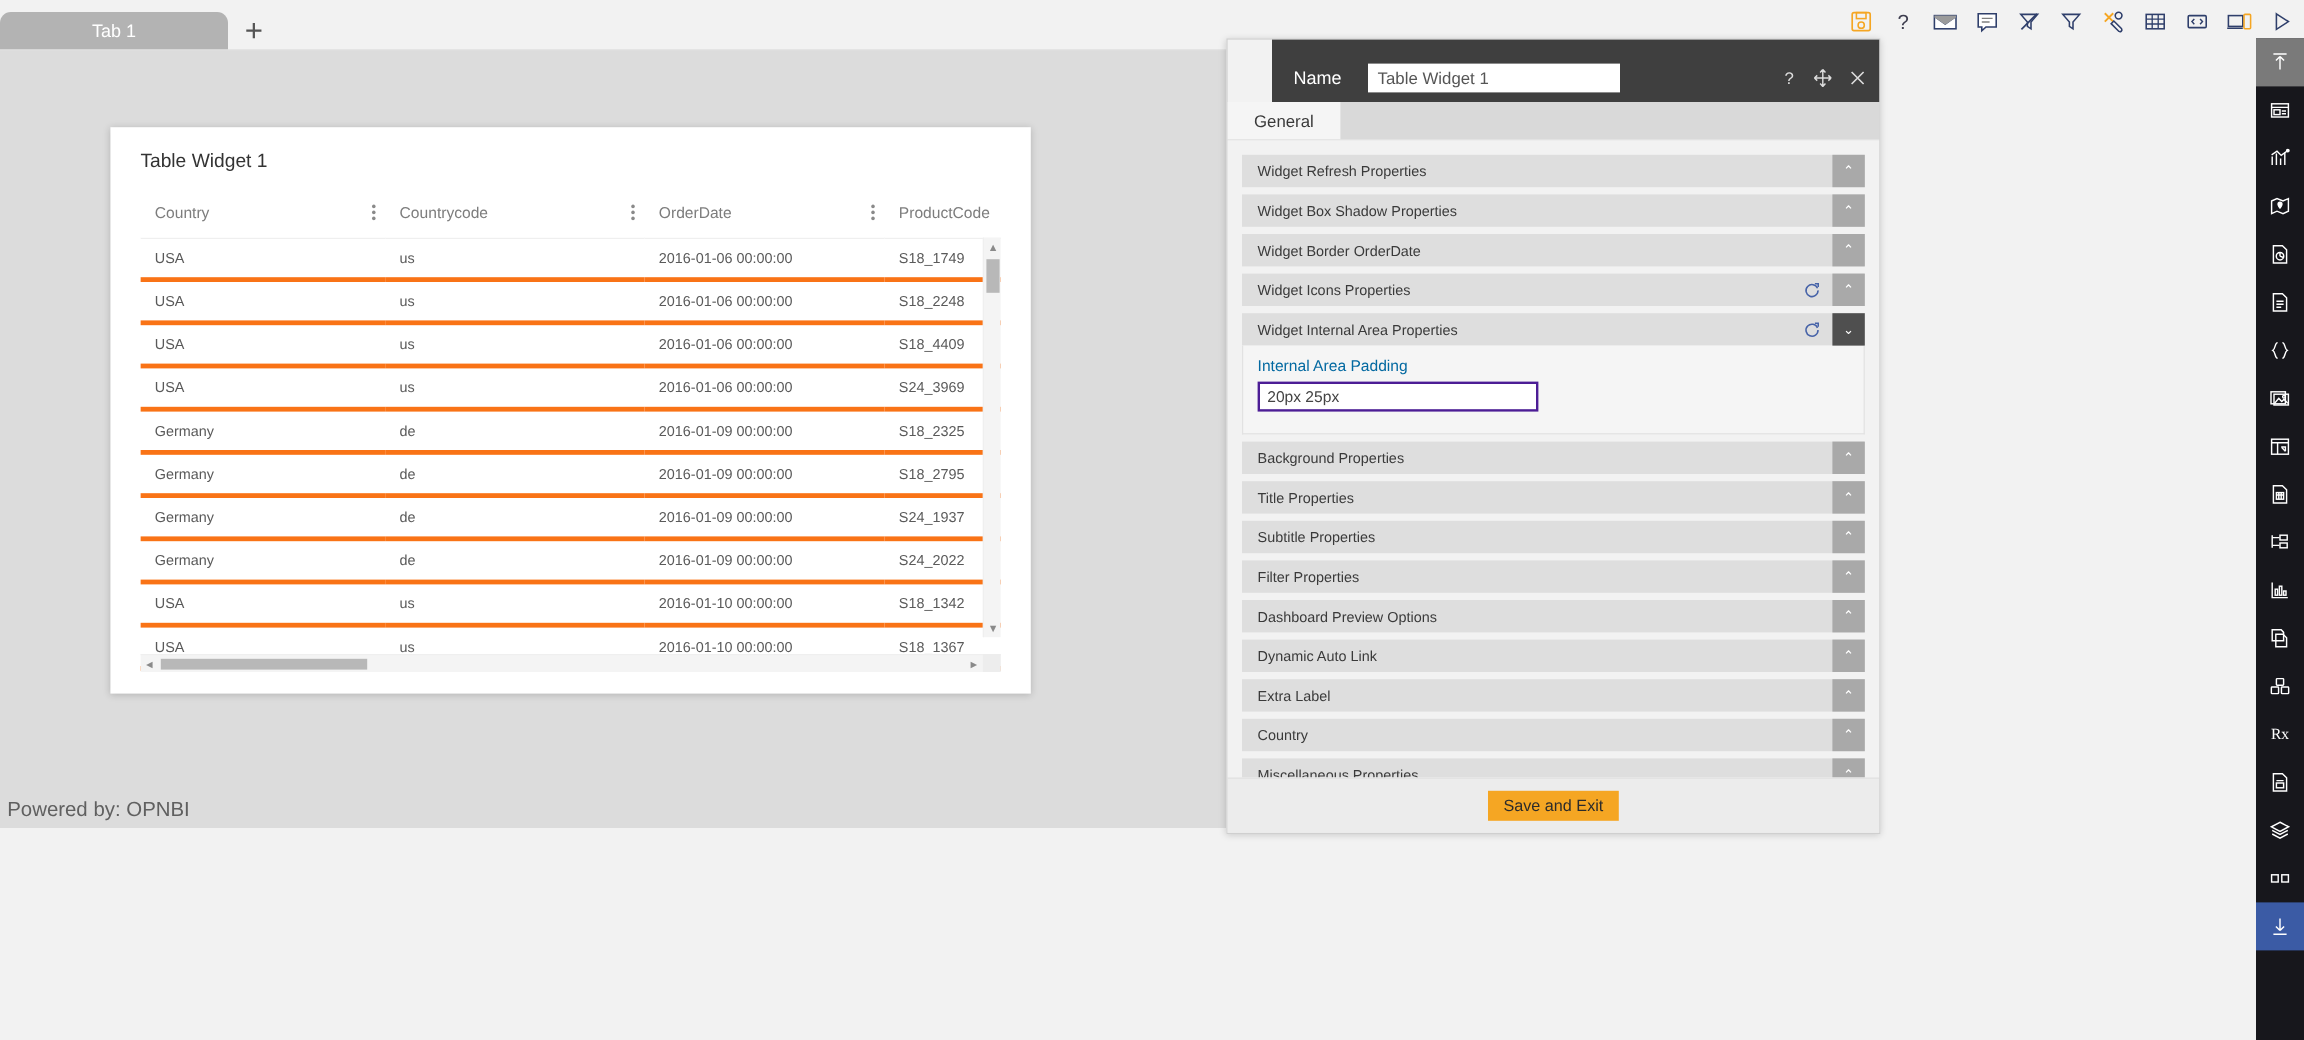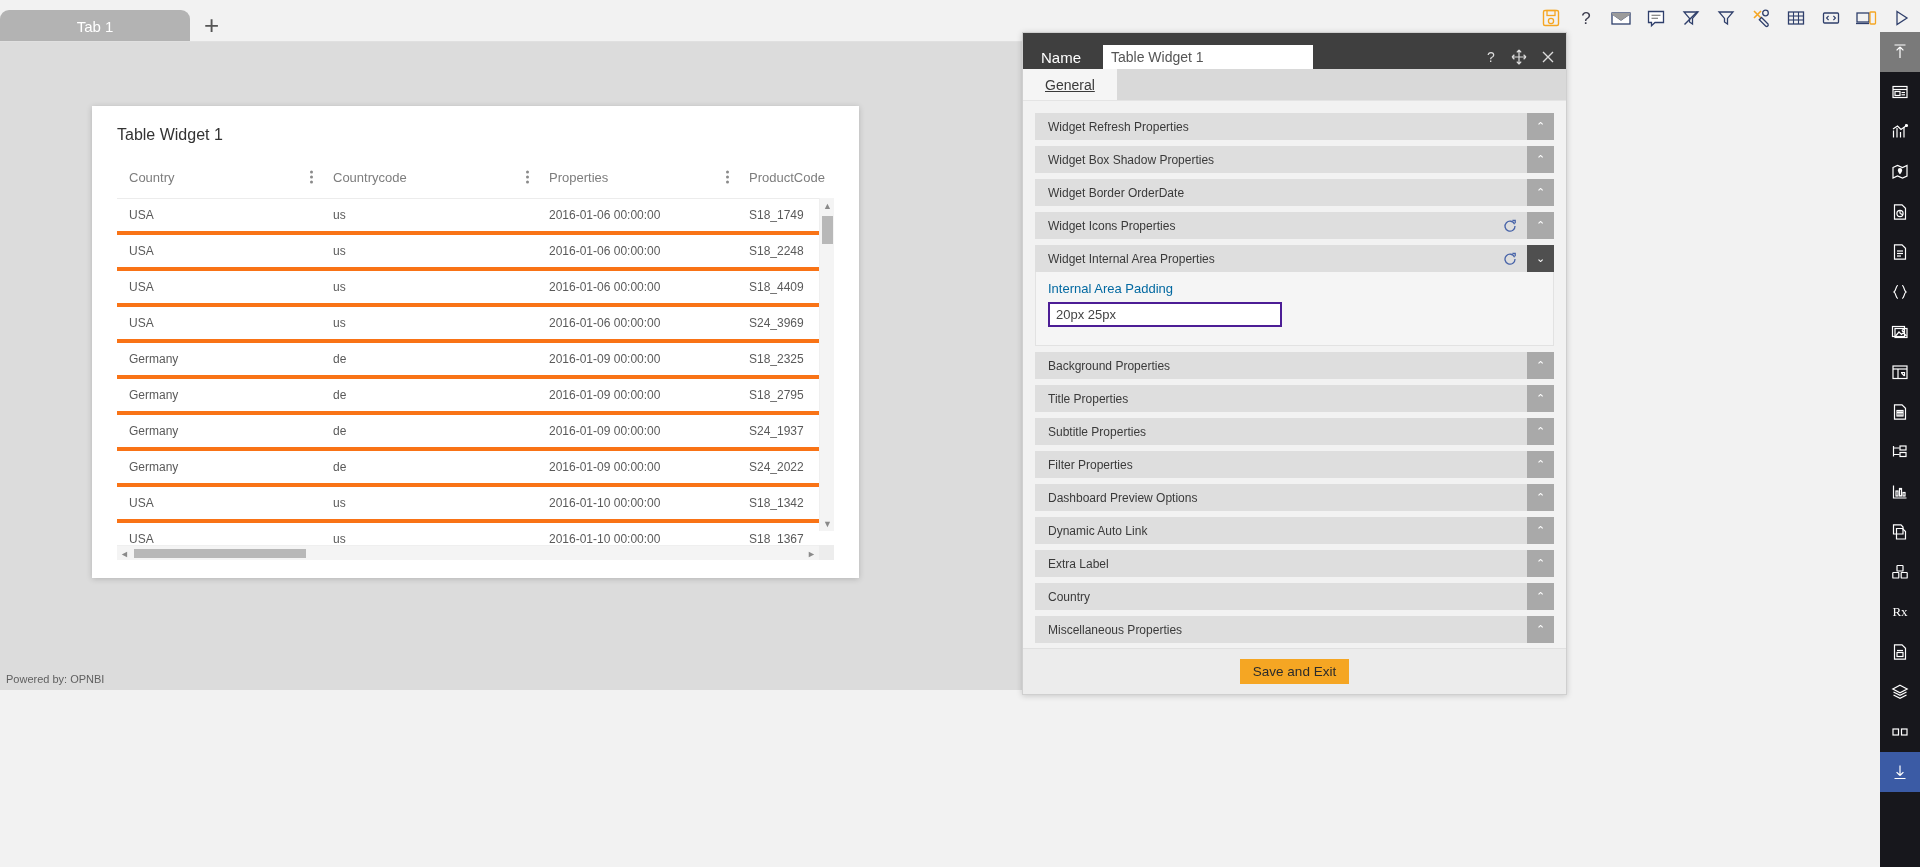--- a/index.html
+++ b/index.html
@@ -109,49 +109,49 @@
   .hscroll .arrow-r { right: 15px; }
   .hscroll .thumb {
     position: absolute; left: 17px; top: 3px; width: 172px; height: 9px;
     background: #b8b8b8; cursor: pointer;
   }
   .corner-box {
     position: absolute; right: 0; bottom: 0; width: 15px; height: 15px; background: #ededed;
   }
 
   .footer-note {
-    position: absolute; left: 6px; bottom: 5px; font-size: 11px; color: #606060;
+    position: absolute; left: 6px; bottom: 5px; font-size: 17px; color: #606060;
   }
 
   
   .props {
     position: absolute; left: 1022px; top: 32px; width: 545px; height: 663px;
     background: #f2f2f2; border: 1px solid #cfcfcf;
     display: flex; flex-direction: column;
   }
   .props-head {
-    height: 36px; background: #3f3f3f; display: flex; align-items: center;
-    padding: 12px 10px 0 18px; flex: none;
+    height: 52px; background: #3f3f3f; display: flex; align-items: center;
+    padding: 12px 10px 0 18px; flex: none; margin-left: 37px;
   }
   .props-head .lbl { color: #ffffff; font-size: 15px; margin-right: 22px; }
   .props-head input {
     flex: 1 1 auto; height: 24px; border: none; background: #fff;
     font-family: "Liberation Sans", sans-serif; font-size: 14px; color: #555;
     padding: 0 8px; outline: none; max-width: 210px;
   }
   .props-head .hicons { margin-left: auto; display: flex; align-items: center; gap: 13px; padding-left: 18px; }
   .props-head .hico { color: #dcdcdc; cursor: pointer; display: flex; align-items: center; }
 
   .tabs-row {
     height: 32px; background: #d9d9d9; display: flex; align-items: stretch; flex: none;
     border-bottom: 1px solid #e4e4e4;
   }
   .tabs-row .tabitem {
     background: #f5f5f5; padding: 0 22px; display: flex; align-items: center;
-    font-size: 14px; color: #3a3a3a; cursor: pointer; text-decoration: underline;
+    font-size: 14px; color: #3a3a3a; cursor: pointer;
   }
 
   .props-body {
     flex: 1 1 auto; overflow: hidden; padding: 12px 12px 0 12px; background: #f2f2f2;
   }
   .acc-row {
     display: flex; align-items: stretch; height: 27px; background: #dedede;
     margin-bottom: 6px; cursor: pointer;
   }
   .acc-row .acc-title {
@@ -307,21 +307,21 @@
               </th>
               <th class="col-code">
                 <span>Countrycode</span>
                 <span class="kebab">
                     <i></i>
                     <i></i>
                     <i></i>
                   </span>
               </th>
               <th class="col-date">
-                <span>Properties</span>
+                <span>OrderDate</span>
                 <span class="kebab">
                     <i></i>
                     <i></i>
                     <i></i>
                   </span>
               </th>
               <th class="col-prod">
                 <span>ProductCode</span>
               </th>
             </tr>

